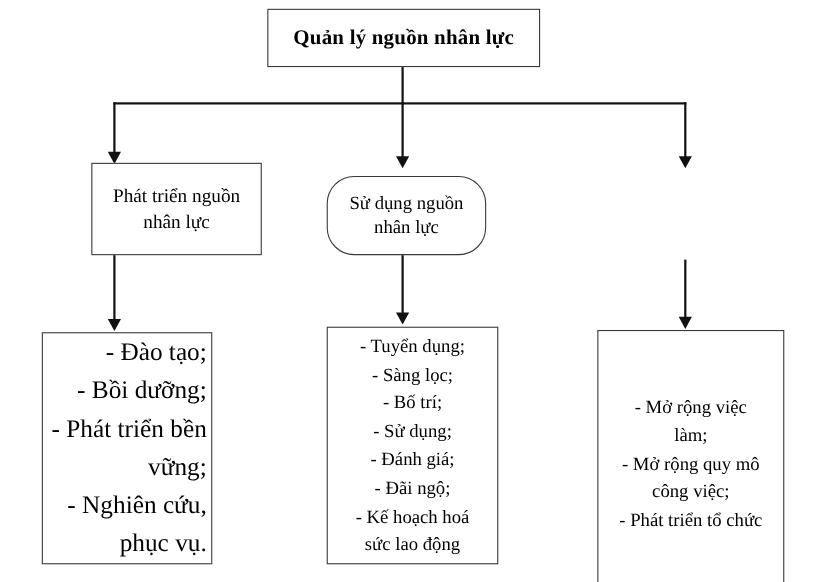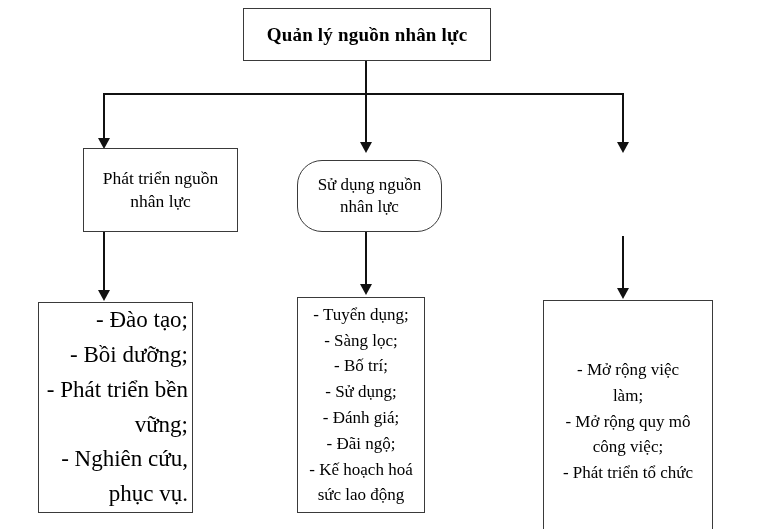--- a/index.html
+++ b/index.html
@@ -70,21 +70,21 @@
     left: 38px;
     top: 302px;
     width: 155px;
     height: 211px;
     font-size: 23px;
     text-align: right;
   }
   #detail-box-1 {
     left: 297px;
     top: 297px;
-    width: 128px;
+    width: 156px;
     height: 216px;
     font-size: 17px;
   }
   #detail-box-2 {
     left: 543px;
     top: 300px;
     width: 170px;
     height: 243px;
     font-size: 17px;
   }

